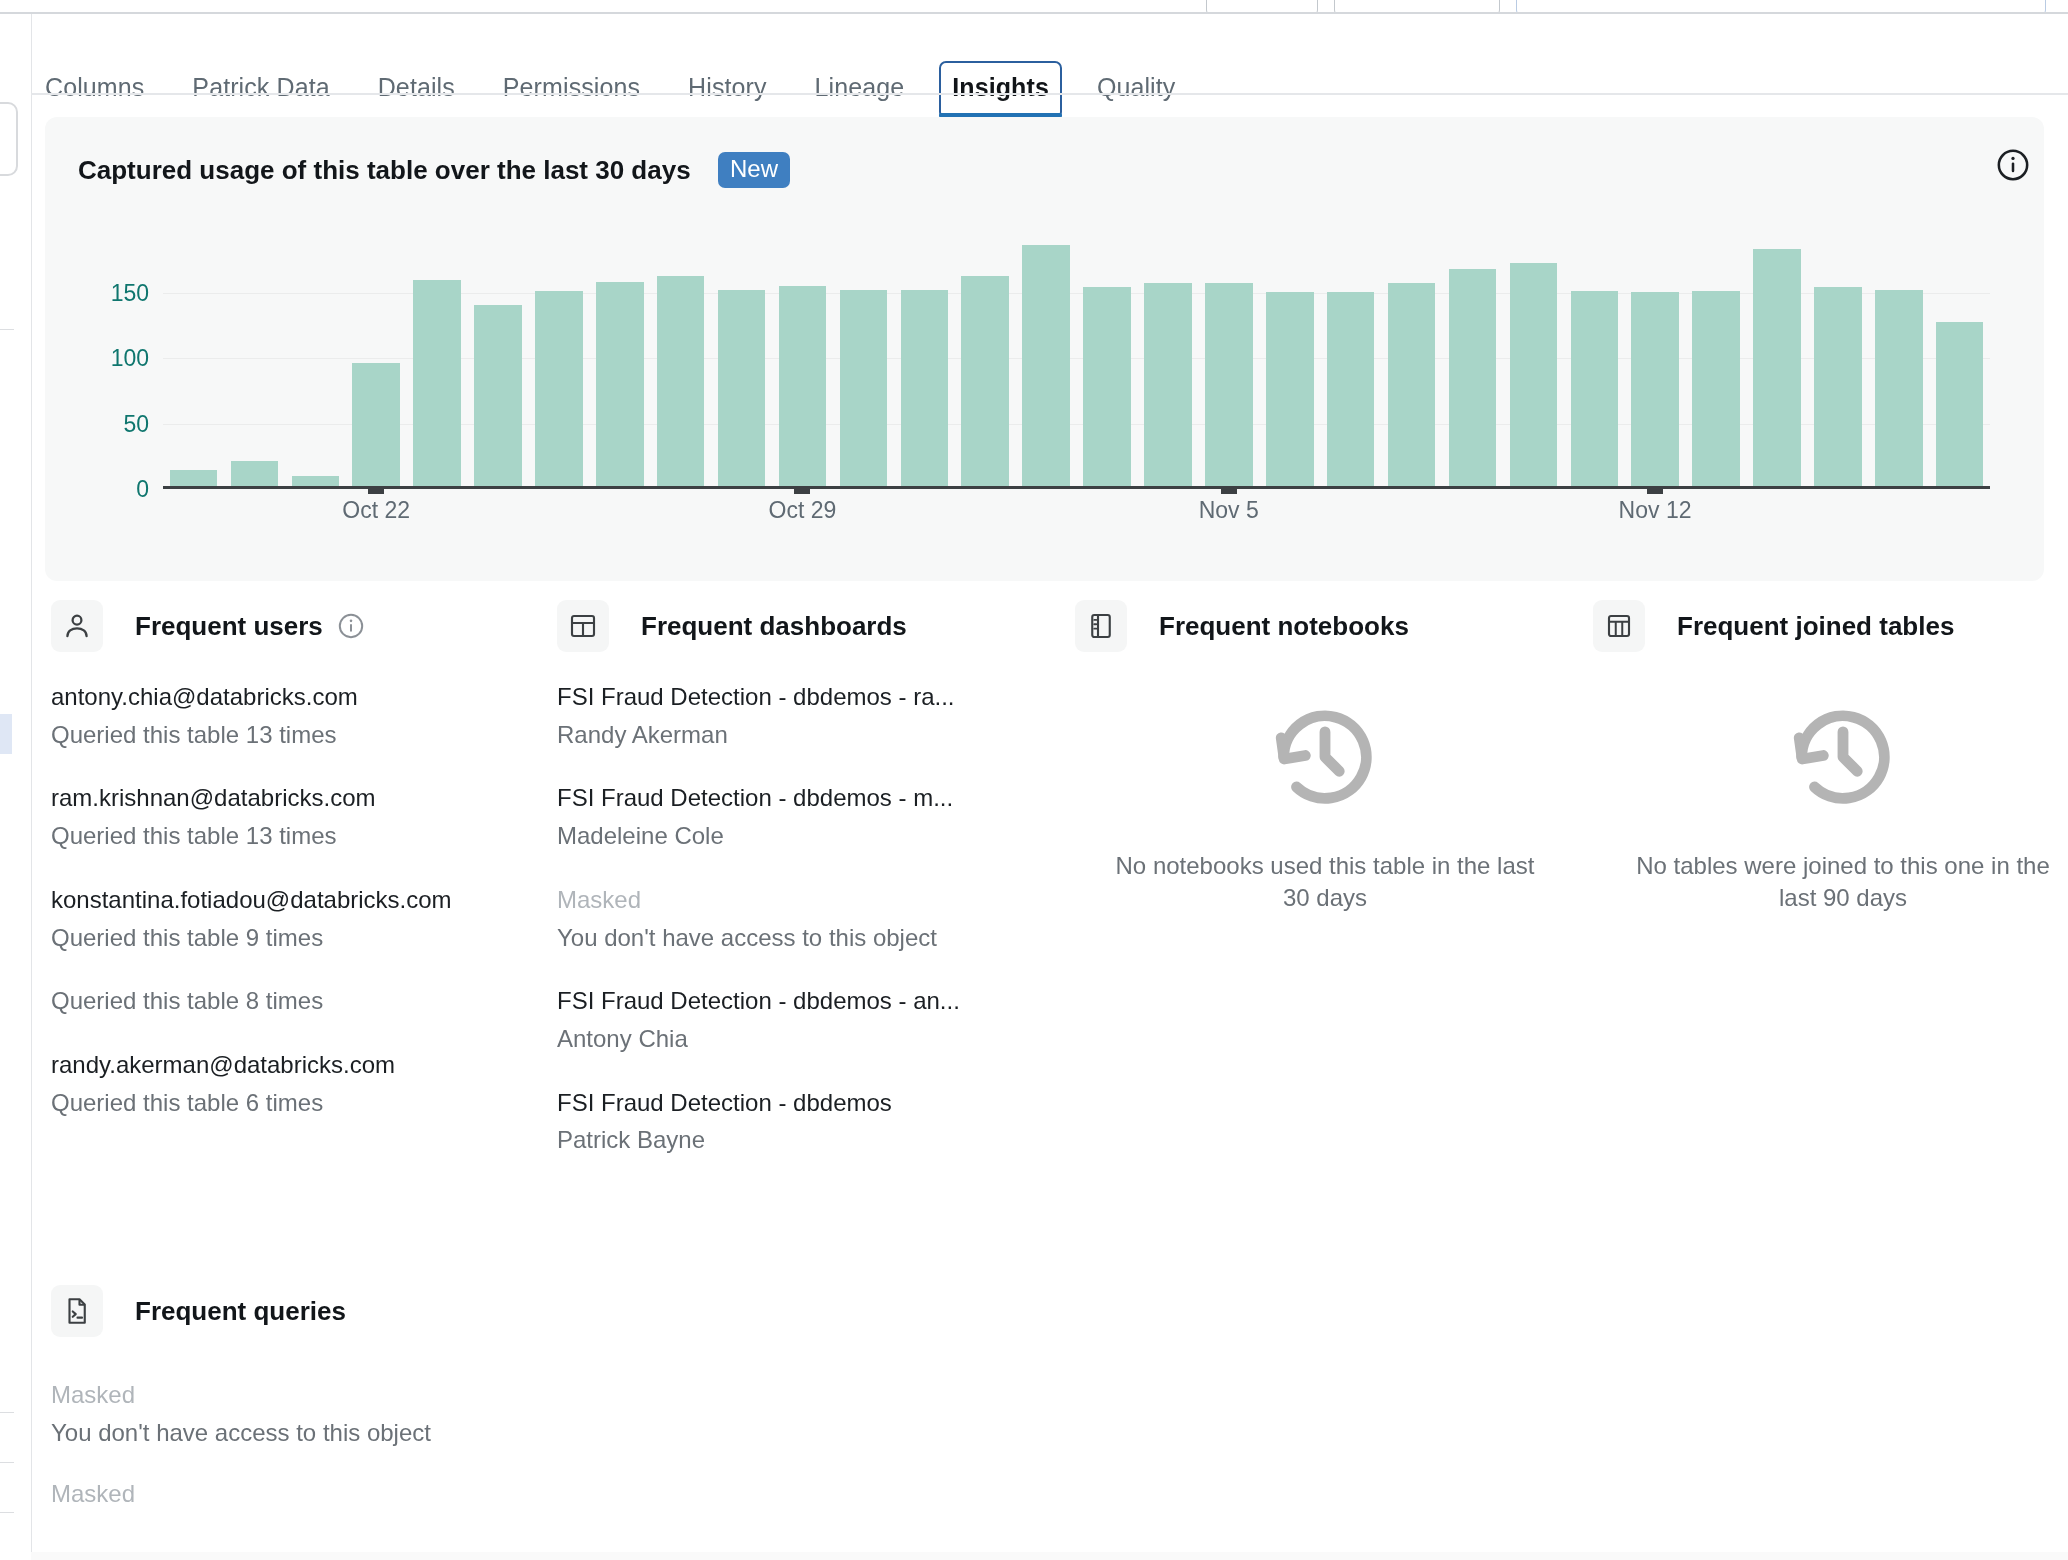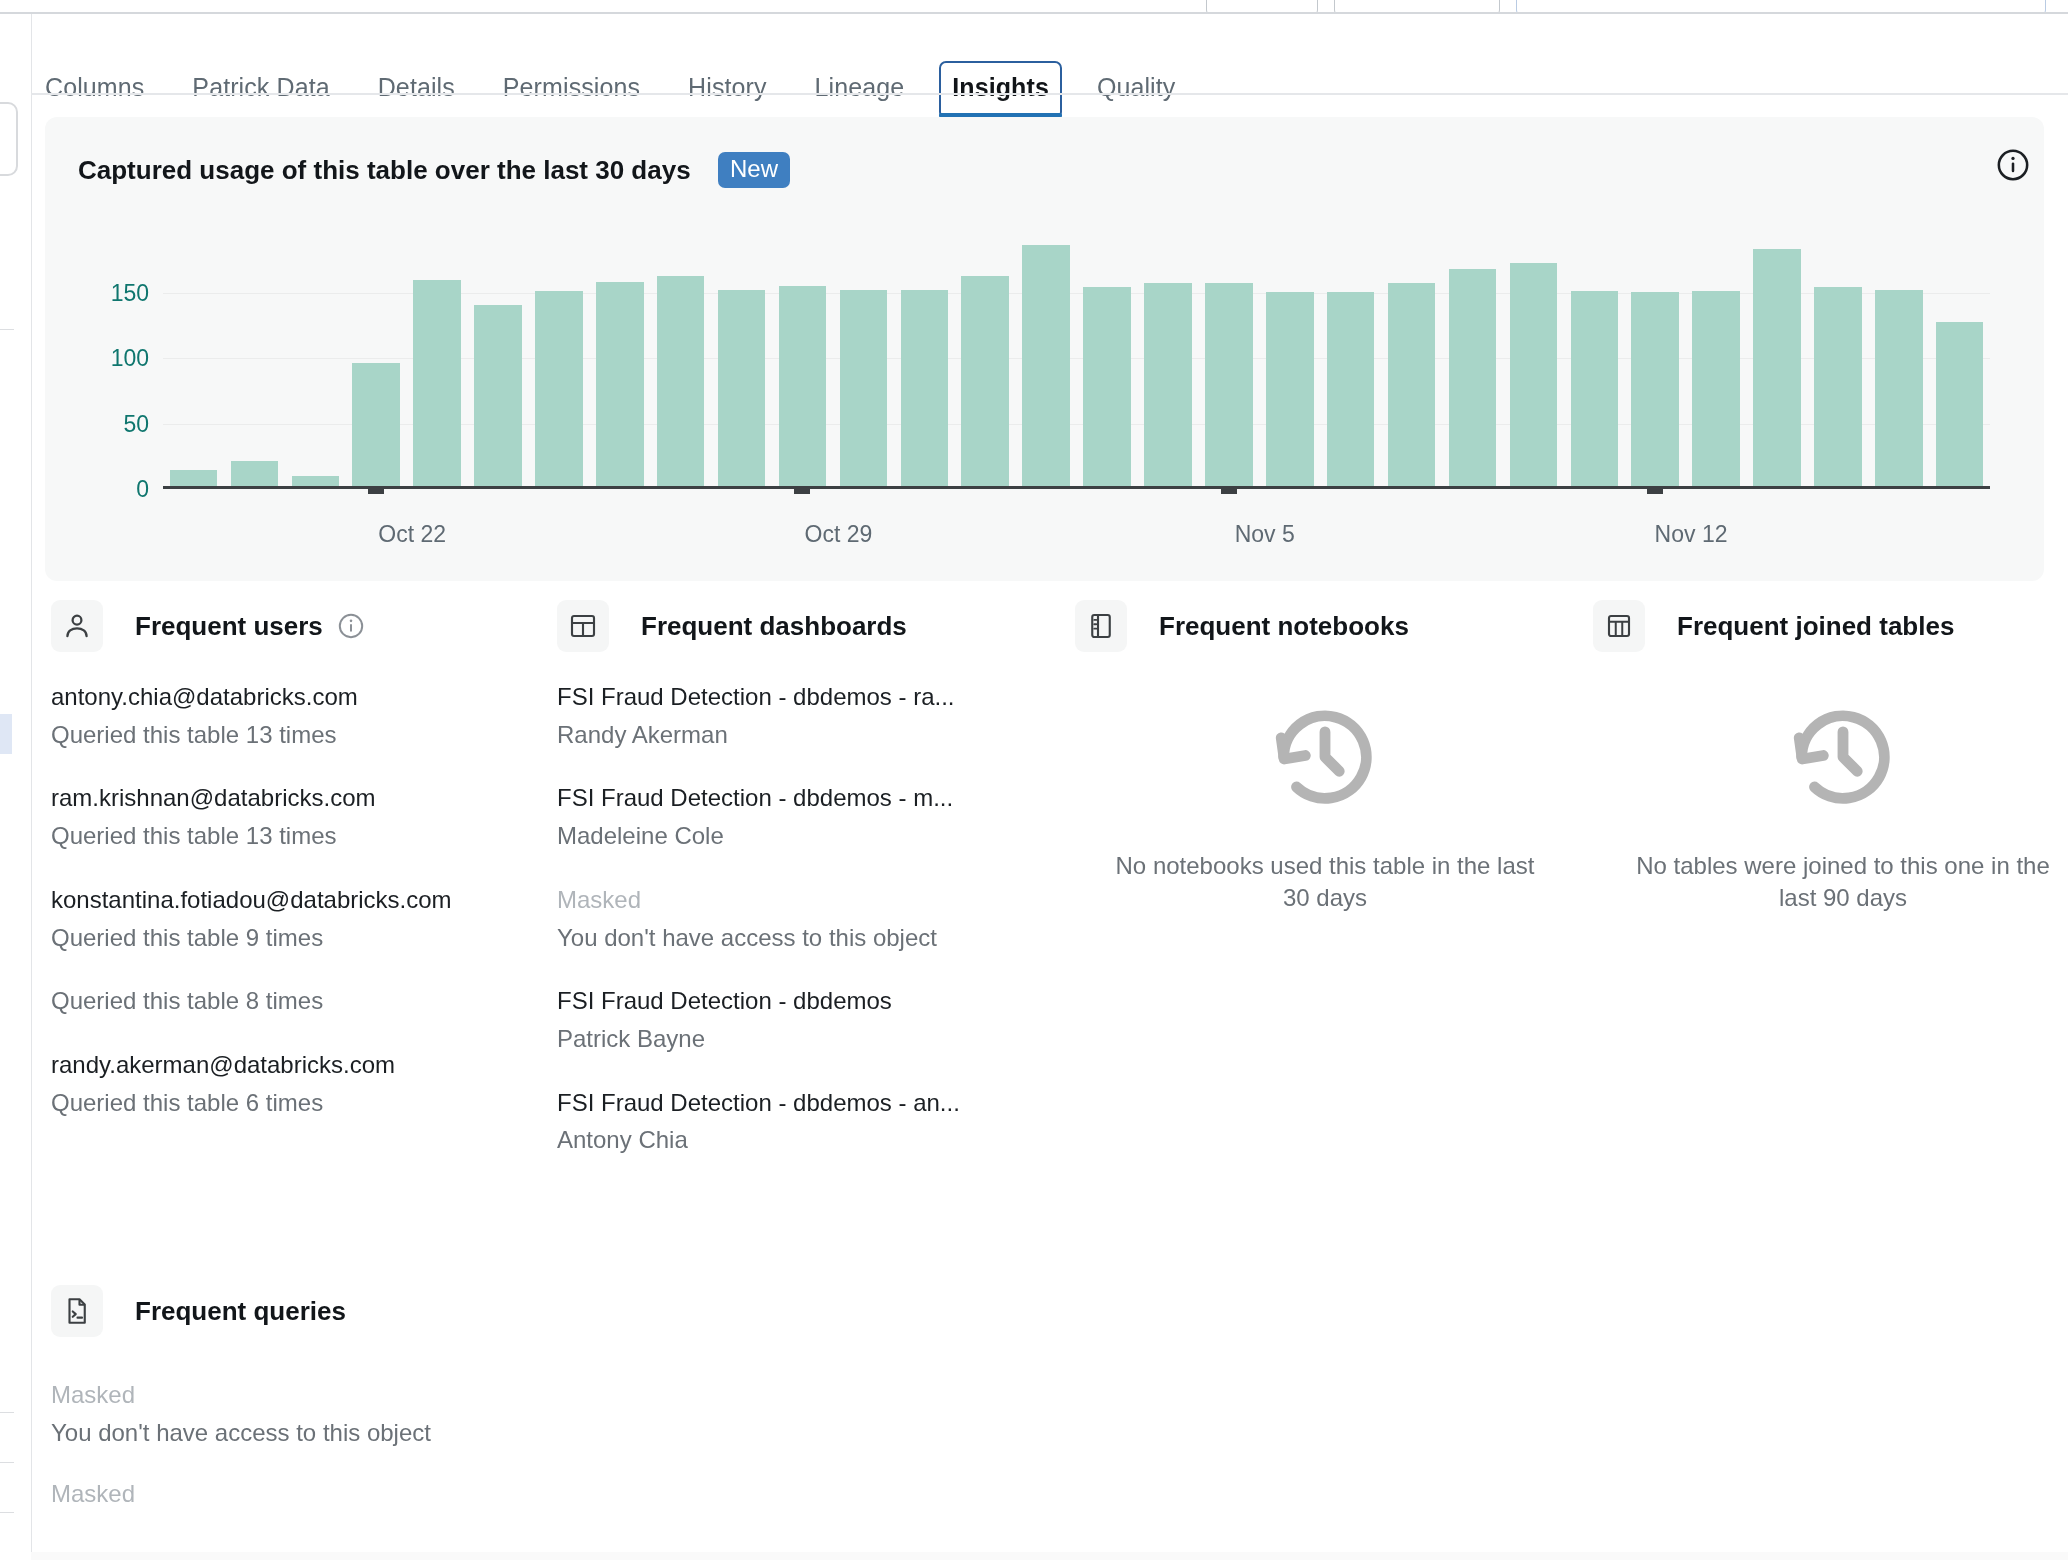--- a/index.html
+++ b/index.html
@@ -65,21 +65,21 @@
   .chart { position:absolute; left:33px; top:110px; width:1940px; height:320px; }
   .plot { position:absolute; left:85px; top:0; right:28px; height:262px; }
   .gridline { position:absolute; left:0; right:0; height:1px; background:#ebecec; }
   .axisline { position:absolute; left:0; right:0; bottom:0; height:3px; background:#3c4043; }
   .ylab { position:absolute; right:calc(100% + 14px); font-size:23px; color:#0f766e; transform:translateY(-50%); white-space:nowrap; }
   .bars { position:absolute; left:0; right:0; bottom:3px; top:0; display:flex; align-items:flex-end; gap:0; }
   .bar-slot { flex:1 1 0; height:100%; display:flex; align-items:flex-end; justify-content:center; }
   .bar { width:78%; background:#a8d5c8; }
   .xticks { position:absolute; left:0; right:0; top:262px; height:0; }
   .xtick { position:absolute; width:16px; height:5px; background:#3c4043; transform:translateX(-50%); }
-  .xlab { position:absolute; top:32px; font-size:23px; color:#5f6a73; transform:translateX(-50%); white-space:nowrap;margin-left:36px; }
+  .xlab { position:absolute; top:8px; font-size:23px; color:#5f6a73; transform:translateX(-50%); white-space:nowrap; }
 
   
   .cards { position:absolute; left:45px; top:600px; width:2000px; height:660px; }
   .card { position:absolute; top:0; }
   .card.c0 { left:6px;    width:500px; }
   .card.c1 { left:512px;  width:500px; }
   .card.c2 { left:1030px; width:500px; }
   .card.c3 { left:1548px; width:500px; }
 
   .card-head { display:flex; align-items:center; height:52px; }
@@ -324,26 +324,26 @@
           </div>
           <div class="item">
             <div class="item-primary">FSI Fraud Detection - dbdemos - m...</div>
             <div class="item-secondary">Madeleine Cole</div>
           </div>
           <div class="item">
             <div class="item-primary masked">Masked</div>
             <div class="item-secondary">You don't have access to this object</div>
           </div>
           <div class="item">
+            <div class="item-primary">FSI Fraud Detection - dbdemos - an...</div>
+            <div class="item-secondary">Antony Chia</div>
+          </div>
+          <div class="item">
             <div class="item-primary">FSI Fraud Detection - dbdemos</div>
             <div class="item-secondary">Patrick Bayne</div>
-          </div>
-          <div class="item">
-            <div class="item-primary">FSI Fraud Detection - dbdemos - an...</div>
-            <div class="item-secondary">Antony Chia</div>
           </div>
         </div>
       </div>
       <div class="card c2">
         <div class="card-head">
           <div class="icon-box">
             <svg width="30" height="30" viewBox="0 0 24 24">
               <rect x="5" y="3.2" width="14" height="17.6" rx="1.6" fill="none" stroke="#3c4043" stroke-width="1.7"></rect>
               <path d="M9.6 3.2v17.6" stroke="#3c4043" stroke-width="1.7"></path>
               <path d="M6.6 7.1h1.6M6.6 10.6h1.6M6.6 14.1h1.6" stroke="#3c4043" stroke-width="1.5" stroke-linecap="round"></path>

